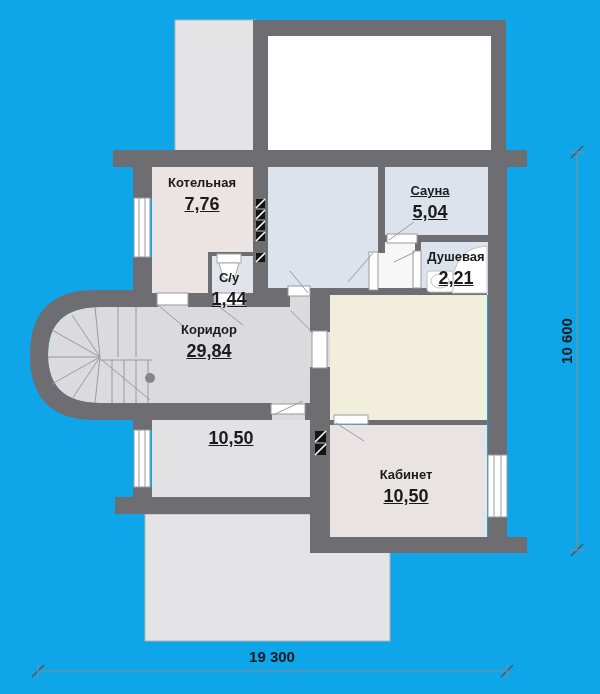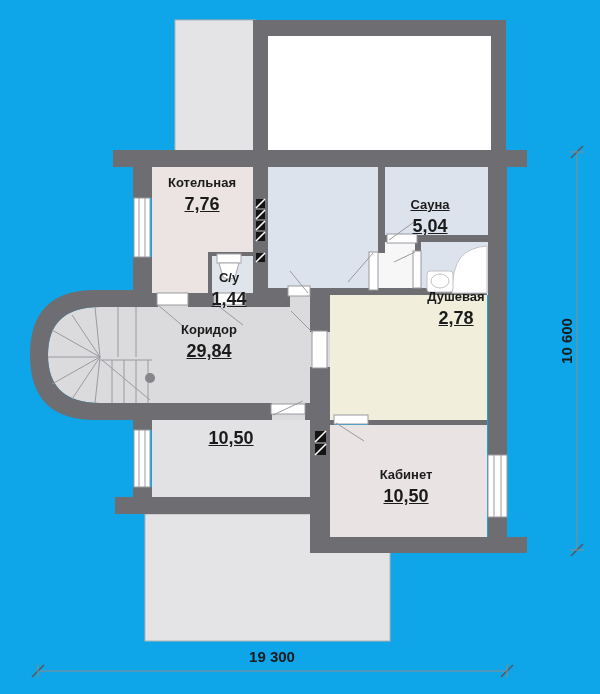--- a/index.html
+++ b/index.html
@@ -247,28 +247,28 @@
     <line x1="570" y1="550" x2="584" y2="550"></line>
   </g>
 </svg>
 
   <div class="room-label" style="left:202px;top:174px;">
     <div class="rname">Котельная</div>
     <span class="rarea">7,76</span>
   </div>
 
 
-  <div class="room-label" style="left:430px;top:196px;text-decoration:underline;">
+  <div class="room-label" style="left:430px;top:182px;text-decoration:underline;">
     <div class="rname">Сауна</div>
     <span class="rarea">5,04</span>
   </div>
 
-  <div class="room-label" style="left:456px;top:248px;margin-top:40px;">
+  <div class="room-label" style="left:456px;top:248px;">
     <div class="rname">Душевая</div>
-    <span class="rarea">2,78</span>
+    <span class="rarea">2,21</span>
   </div>
 
   <div class="room-label" style="left:229px;top:269px;">
     <div class="rname">С/у</div>
     <span class="rarea">1,44</span>
   </div>
 
   <div class="room-label" style="left:209px;top:321px;text-align:center;">
     <div class="rname">Коридор</div>
     <span class="rarea">29,84</span>

